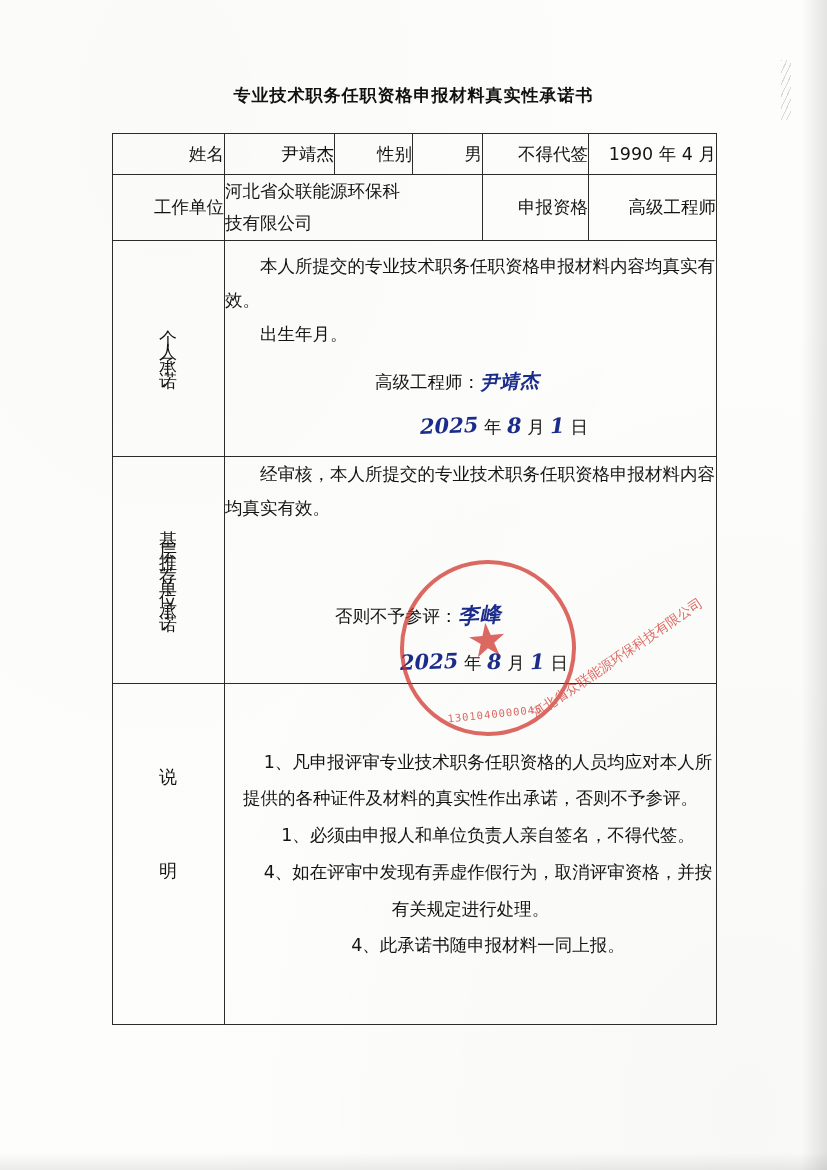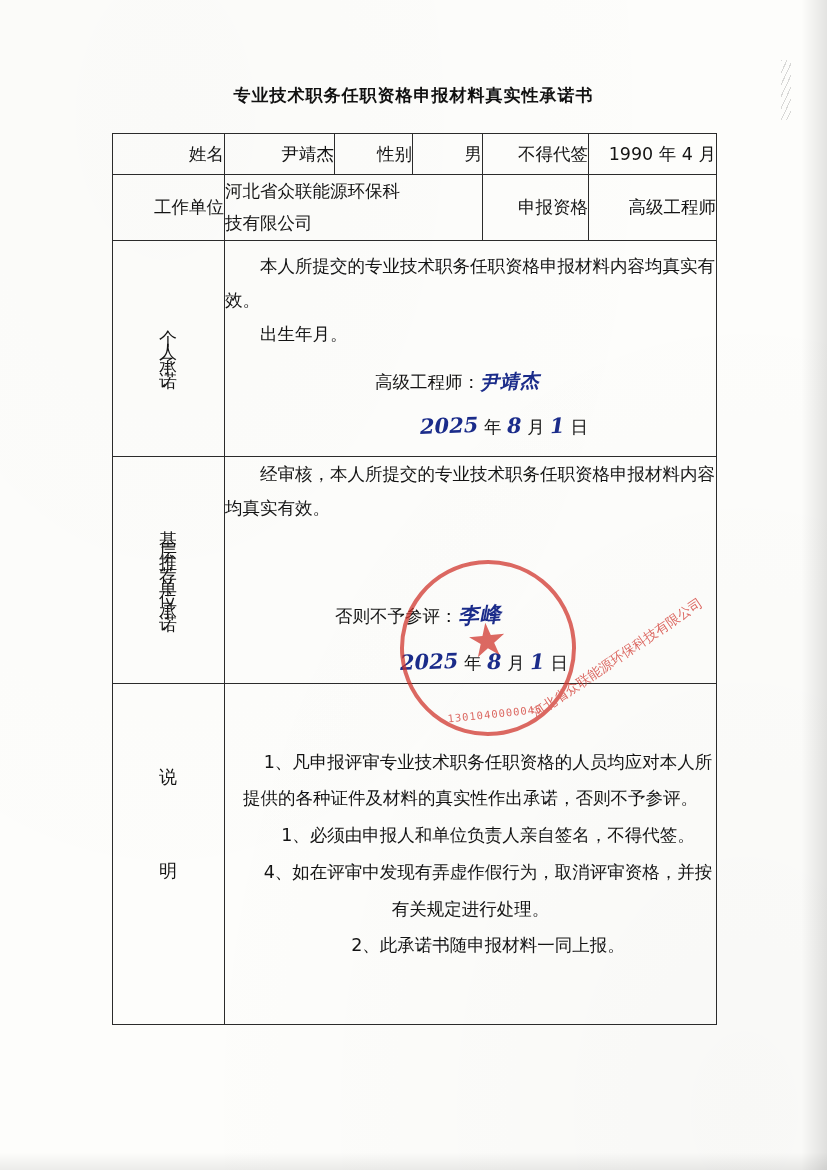--- a/index.html
+++ b/index.html
@@ -277,21 +277,21 @@
     </tr>
 
     <tr>
       <td class="label-v" style="height:340px">
         <div style="writing-mode: vertical-rl; display:inline-block; letter-spacing:95px; font-size:18px;">说明</div>
       </td>
       <td colspan="5" class="body-text" style="line-height:2.1;text-align:center;">
         <div class="indent">1、凡申报评审专业技术职务任职资格的人员均应对本人所提供的各种证件及材料的真实性作出承诺，否则不予参评。</div>
         <div class="indent">1、必须由申报人和单位负责人亲自签名，不得代签。</div>
         <div class="indent">4、如在评审中发现有弄虚作假行为，取消评审资格，并按有关规定进行处理。</div>
-        <div class="indent">2、此承诺书随申报材料一同上报。</div>
+        <div class="indent">4、此承诺书随申报材料一同上报。</div>
       </td>
     </tr>
   </tbody>
     </table>
 
   <div class="seal">
     <div class="star">★</div>
     <div class="seal-top-text">
       <span style="transform: rotate(-118deg) translate(-72px,0) rotate(90deg);">河北省众联能源环保科技有限公司</span>
     </div>

